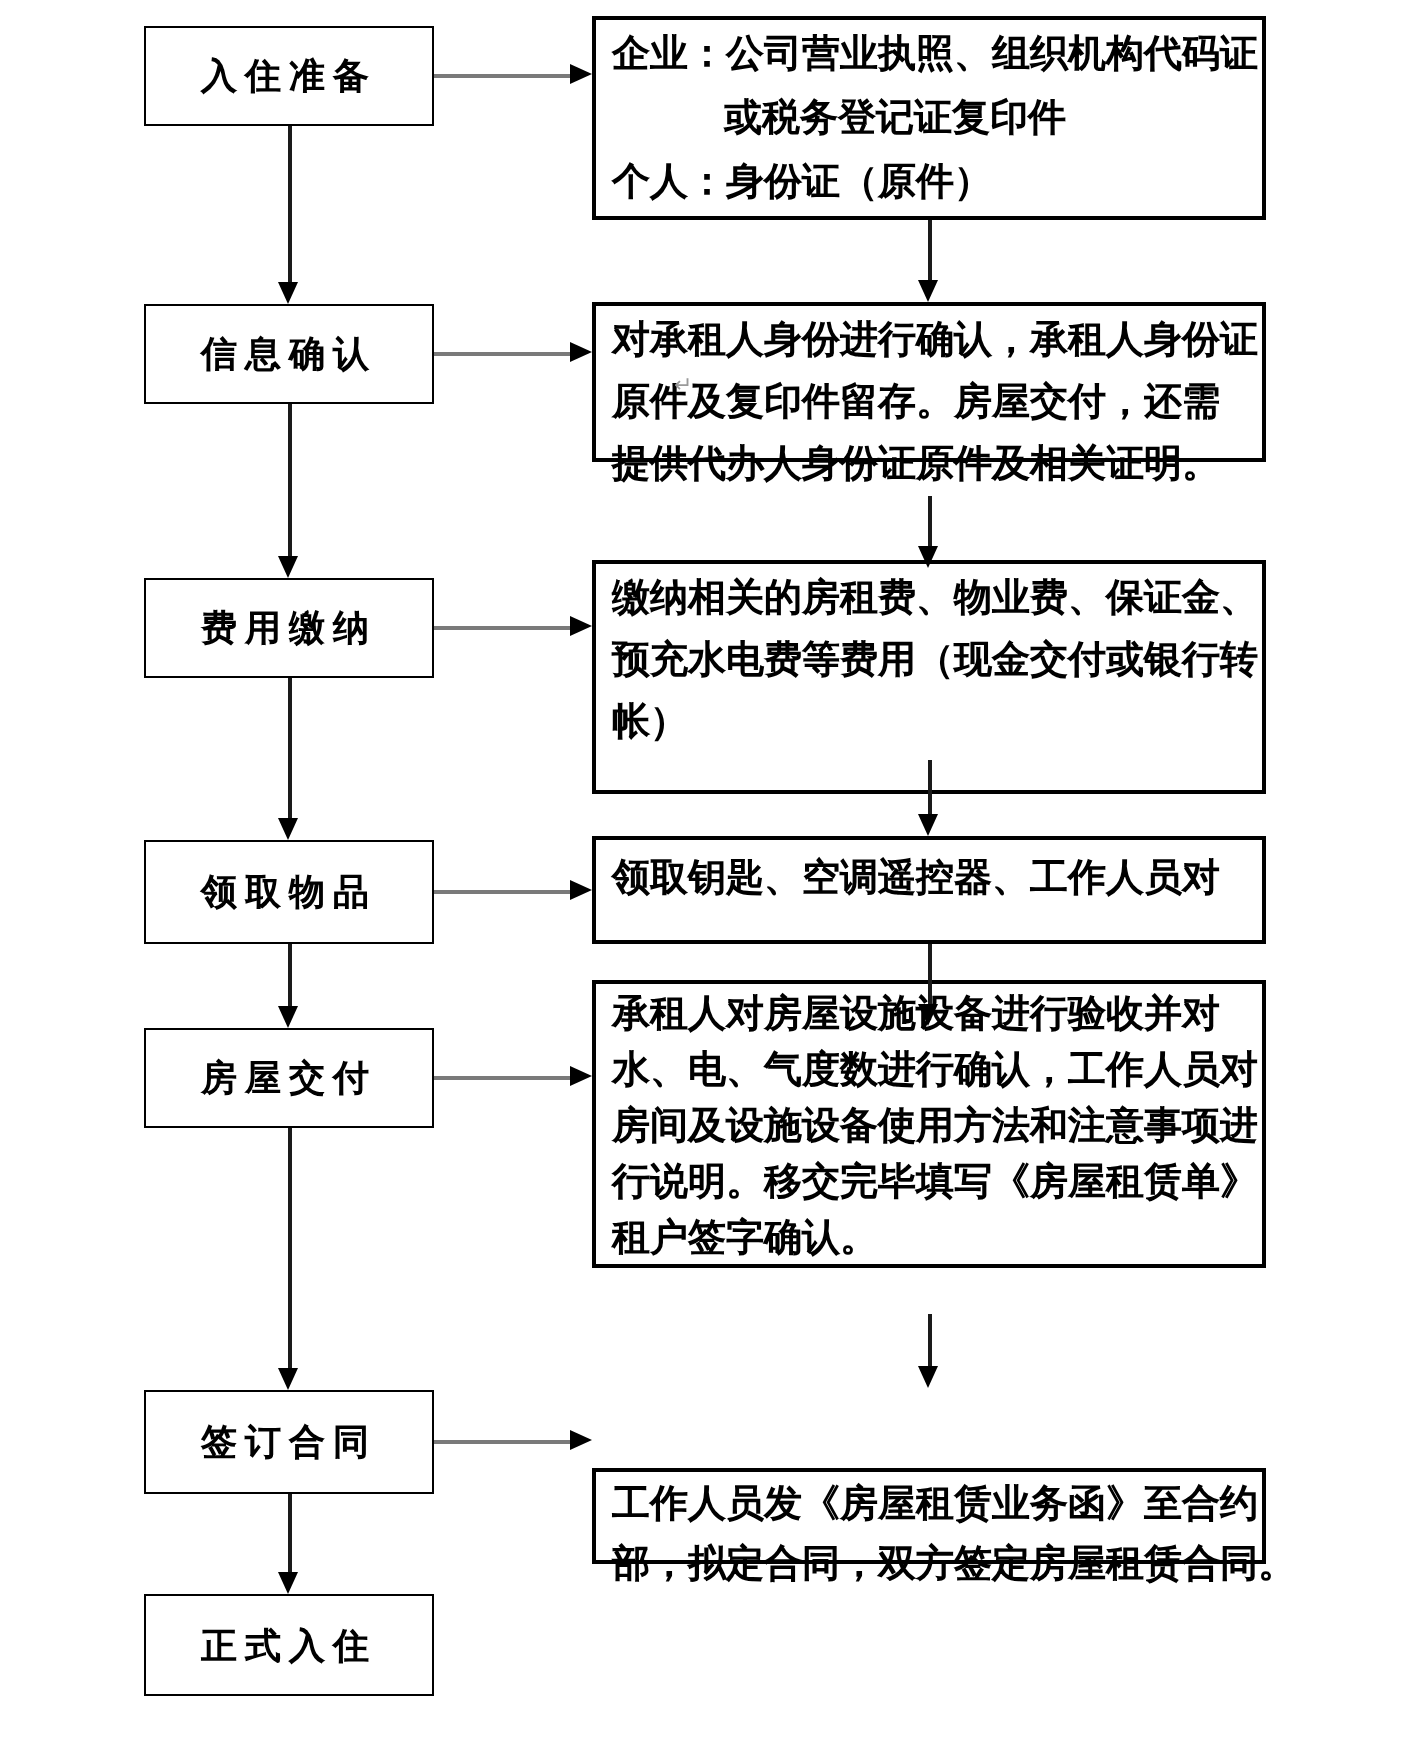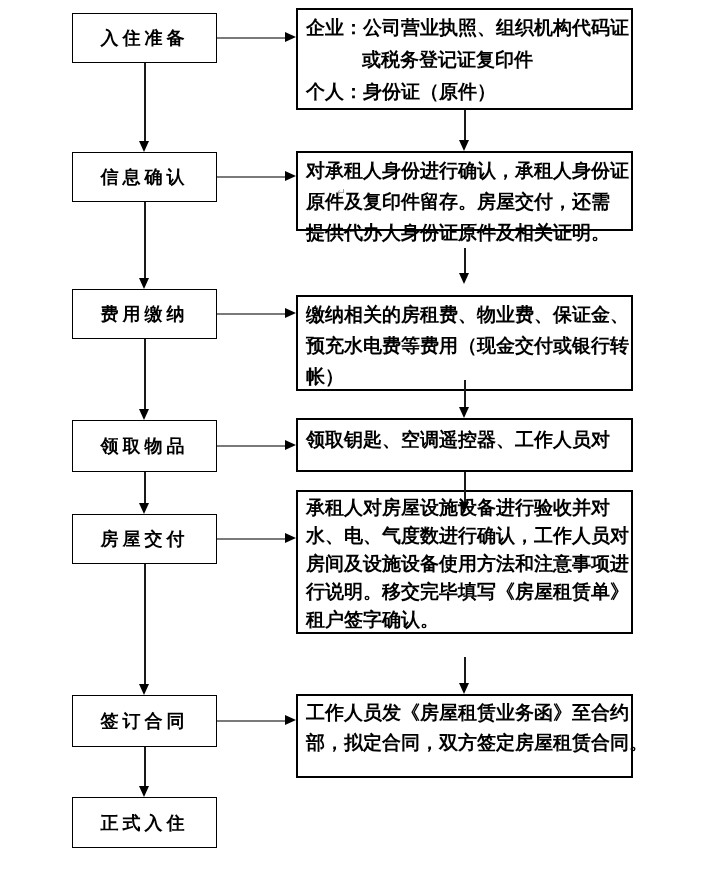--- a/index.html
+++ b/index.html
@@ -95,39 +95,39 @@
     <div class="dline indent">或税务登记证复印件</div>
     <div class="dline">个人：身份证（原件）</div>
   </div>
 
   <div class="rbox" style="top:151px; height:80px; line-height:31px">
     <div class="dline">对承租人身份进行确认，承租人身份证</div>
     <div class="dline">原件及复印件留存。房屋交付，还需</div>
     <div class="dline">提供代办人身份证原件及相关证明。</div>
   </div>
 
-  <div class="rbox" style="top:295px; height:96px; line-height:31px">
+  <div class="rbox" style="top:280px; height:117px; line-height:31px">
     <div class="dline">缴纳相关的房租费、物业费、保证金、</div>
     <div class="dline">预充水电费等费用（现金交付或银行转</div>
     <div class="dline">帐）</div>
   </div>
 
   <div class="rbox" style="top:418px; height:54px; line-height:30px; padding-top:5px">
     <div class="dline">领取钥匙、空调遥控器、工作人员对</div>
   </div>
 
   <div class="rbox" style="top:490px; height:144px; line-height:28px">
     <div class="dline">承租人对房屋设施设备进行验收并对</div>
     <div class="dline">水、电、气度数进行确认，工作人员对</div>
     <div class="dline">房间及设施设备使用方法和注意事项进</div>
     <div class="dline">行说明。移交完毕填写《房屋租赁单》</div>
     <div class="dline">租户签字确认。</div>
   </div>
 
-  <div class="rbox" style="top:694px; height:84px; line-height:30px">
+  <div class="rbox" style="top:734px; height:48px; line-height:30px">
     <div class="dline">工作人员发《房屋租赁业务函》至合约</div>
     <div class="dline">部，拟定合同，双方签定房屋租赁合同。</div>
   </div>
 
   <div class="vline" style="left:144px; top:63px;  height:79px"></div>
   <div class="tri-down" style="left:139px; top:141px"></div>
 
   <div class="vline" style="left:144px; top:202px; height:77px"></div>
   <div class="tri-down" style="left:139px; top:278px"></div>
 

